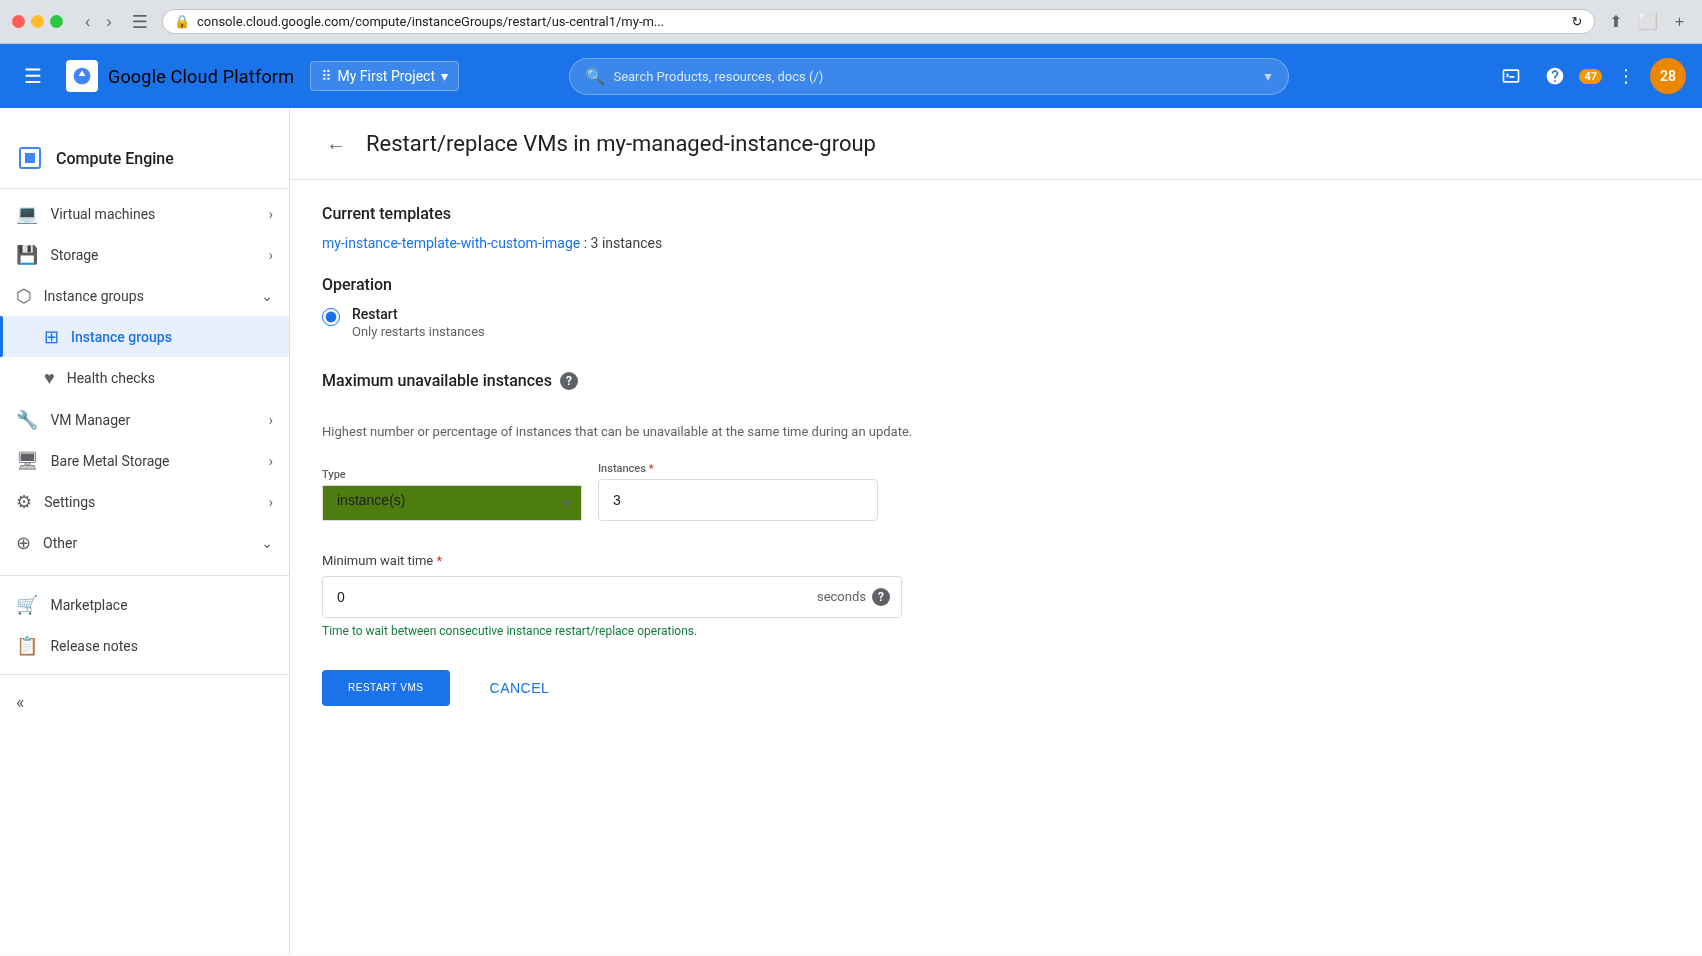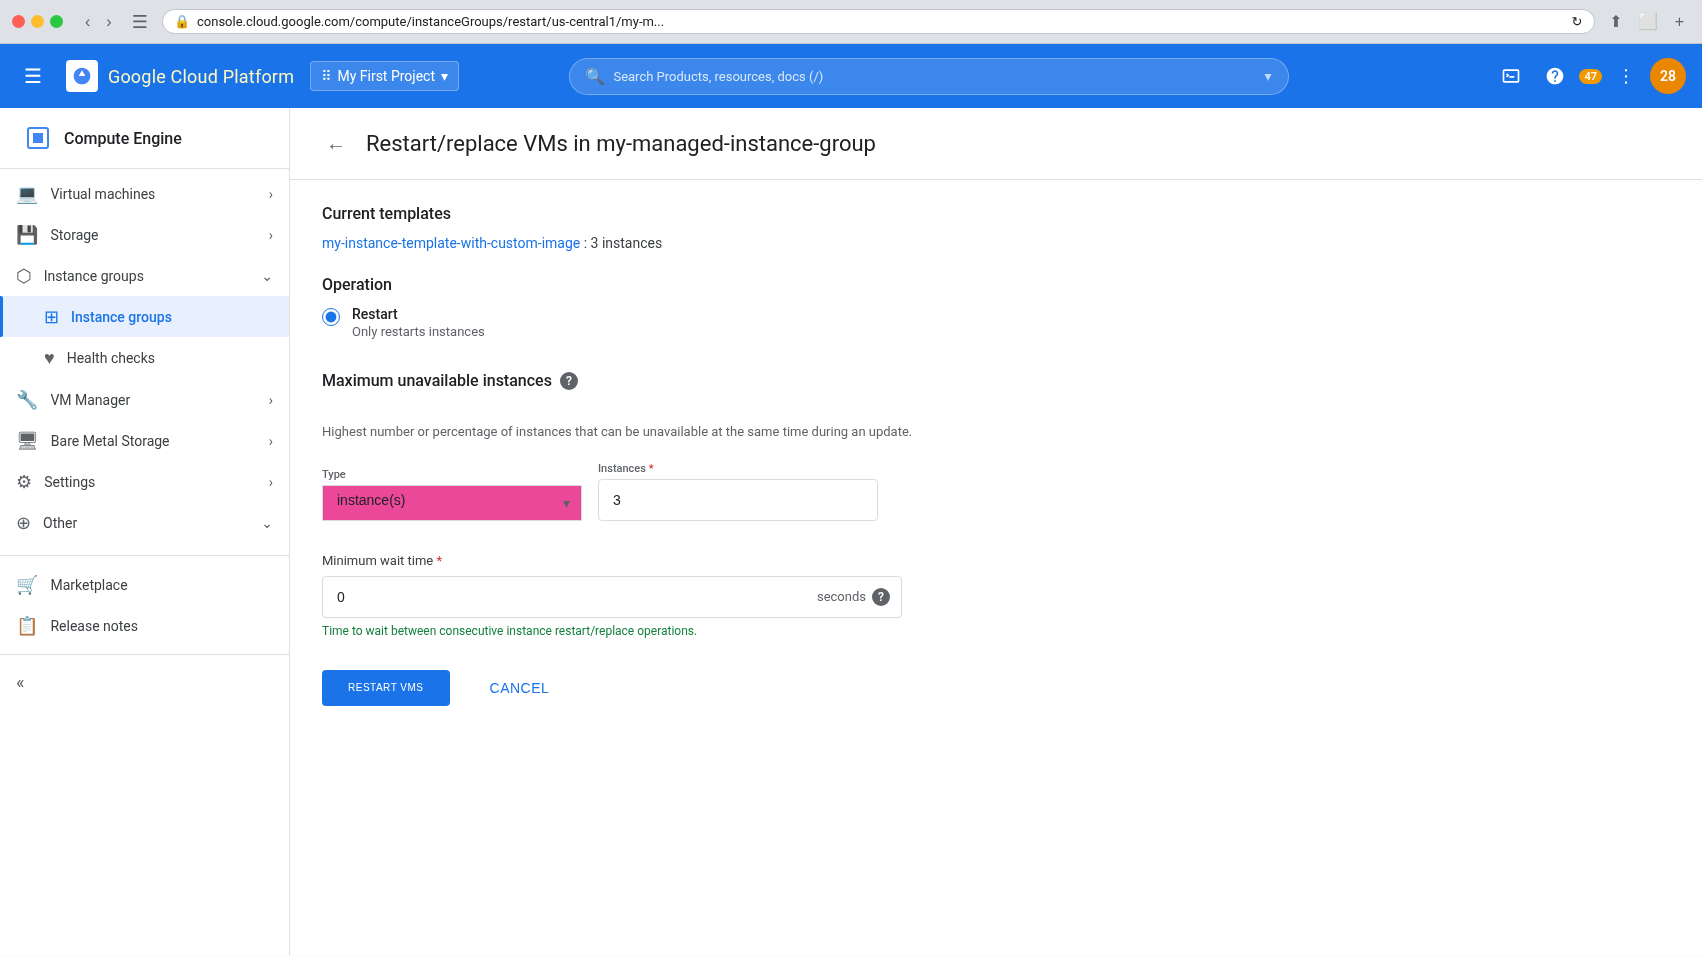--- a/index.html
+++ b/index.html
@@ -51,21 +51,21 @@
     }
     .hamburger-btn { background: none; border: none; cursor: pointer; color: white; font-size: 20px; padding: 8px; }
     .brand-logo { display: flex; align-items: center; gap: 10px; }
     .logo-icon {
       width: 32px; height: 32px;
       background: white;
       border-radius: 4px;
       display: flex; align-items: center; justify-content: center;
       font-size: 18px;
     }
-    .brand-name { color: #fef9c3; font-size: 18px; font-weight: 400; letter-spacing: 0.2px; }
+    .brand-name { color: #000000; font-size: 18px; font-weight: 400; letter-spacing: 0.2px; }
     .search-bar {
       flex: 1;
       max-width: 720px;
       margin: 0 auto;
       background: rgba(255,255,255,0.15);
       border: 1px solid rgba(255,255,255,0.3);
       border-radius: 24px;
       display: flex;
       align-items: center;
       padding: 8px 16px;
@@ -120,22 +120,23 @@
     
     .sidebar {
       width: 290px;
       background: white;
       border-right: 1px solid #e0e0e0;
       overflow-y: auto;
       flex-shrink: 0;
     }
     .sidebar-header {
       display: flex; align-items: center; gap: 12px;
-      padding: 16px 24px;
+      padding: 16px 16px;
       border-bottom: 1px solid #e0e0e0;
+      margin-top: 20px;
     }
     .sidebar-product-icon {
       width: 28px; height: 28px;
       display: flex; align-items: center; justify-content: center;
       font-size: 20px; color: #4285f4;
     }
     .sidebar-product-name { font-size: 16px; font-weight: 500; color: #202124; }
     .sidebar-section { padding: 4px 0; }
     .sidebar-item {
       display: flex; align-items: center; gap: 12px;
@@ -240,21 +241,21 @@
     .field-required { color: #d93025; }
 
     .select-wrapper { position: relative; }
     .form-select {
       width: 100%;
       padding: 6px 36px 12px 14px;
       border: 1px solid #dadce0;
       border-radius: 0;
       font-size: 14px;
       color: #202124;
-      background: #ec4899;
+      background: #4d7c0f;
       appearance: none;
       cursor: pointer;
       outline: none;
     }
     .select-arrow {
       position: absolute; right: 12px; top: 50%;
       transform: translateY(-50%);
       color: #5f6368; font-size: 14px;
       pointer-events: none;
     }

